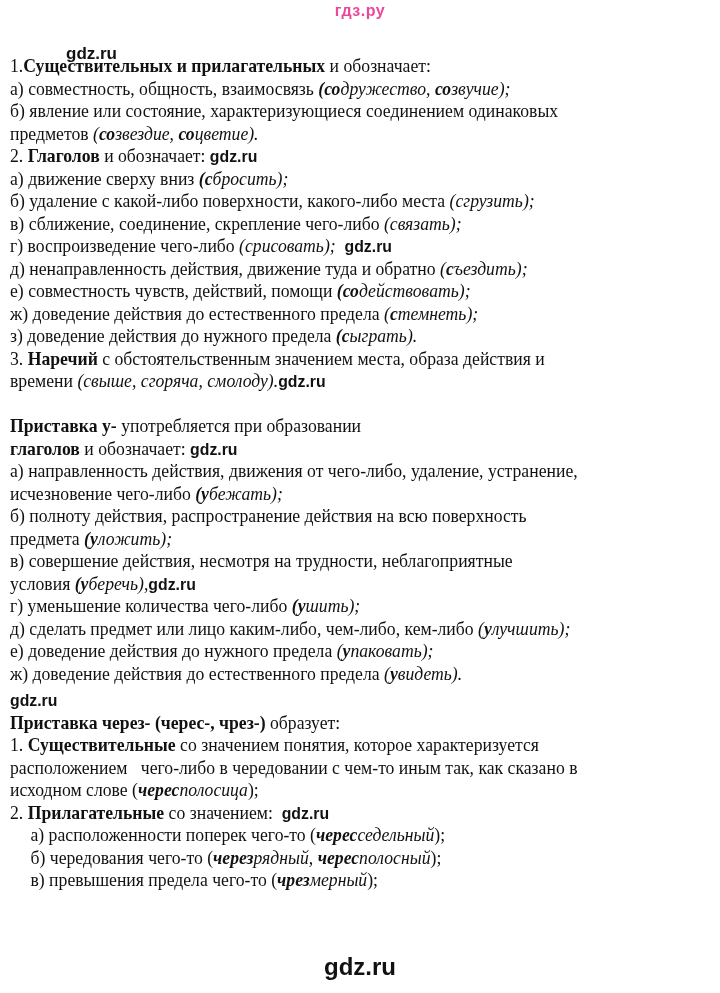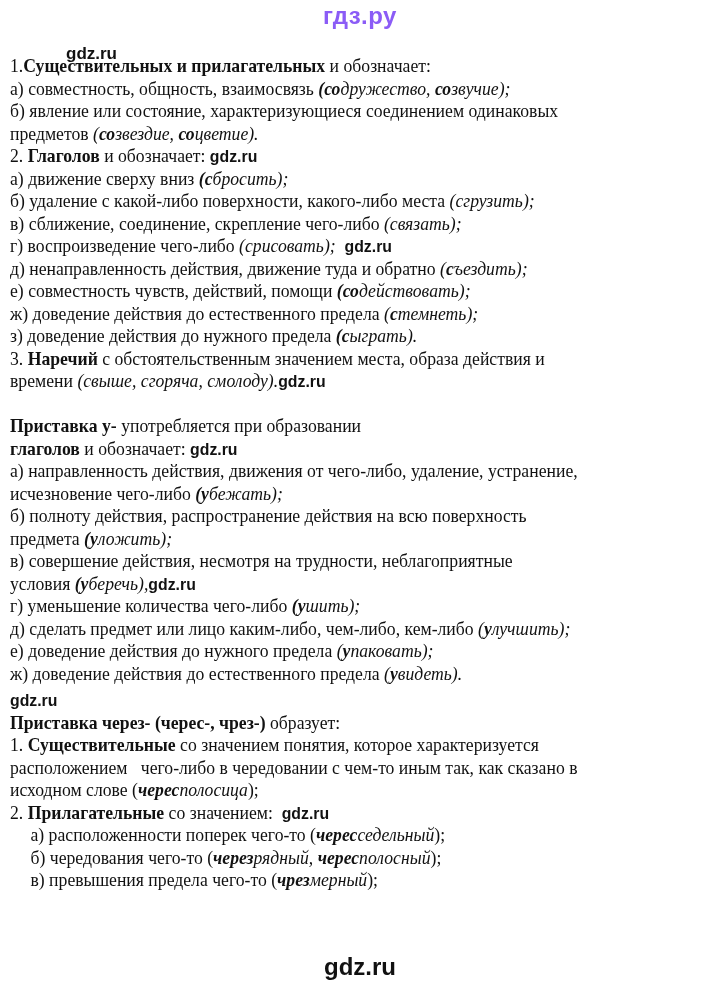--- a/index.html
+++ b/index.html
@@ -1,20 +1,20 @@
 <!DOCTYPE html>
 <html><head>
 <meta charset="utf-8">
 <style>
   html, body { margin: 0; padding: 0; background: #ffffff; }
   body { width: 720px; height: 993px; position: relative; overflow: hidden; color: #111; }
   .site-header {
     position: absolute; left: 0; top: 0; width: 720px; text-align: center;
-    font-family: "Liberation Sans", sans-serif; font-weight: bold; font-size: 24px;
-    top: 2px; letter-spacing: 0.5px; color: #8b5cf6;
+    font-family: "Liberation Sans", sans-serif; font-weight: bold; font-size: 16px;
+    top: 2px; letter-spacing: 0.5px; color: #ec4899;
   }
   .wm {
     font-family: "Liberation Sans", sans-serif; font-weight: bold; font-size: 17px; color: #111;
     letter-spacing: 0;
   }
   .wm-abs { position: absolute; }
   .content {
     position: absolute; left: 10px; top: 55px; width: 700px;
     font-family: "Liberation Serif", serif; font-size: 19px; line-height: 22.5px;
     transform: scaleX(0.93); transform-origin: left top;

